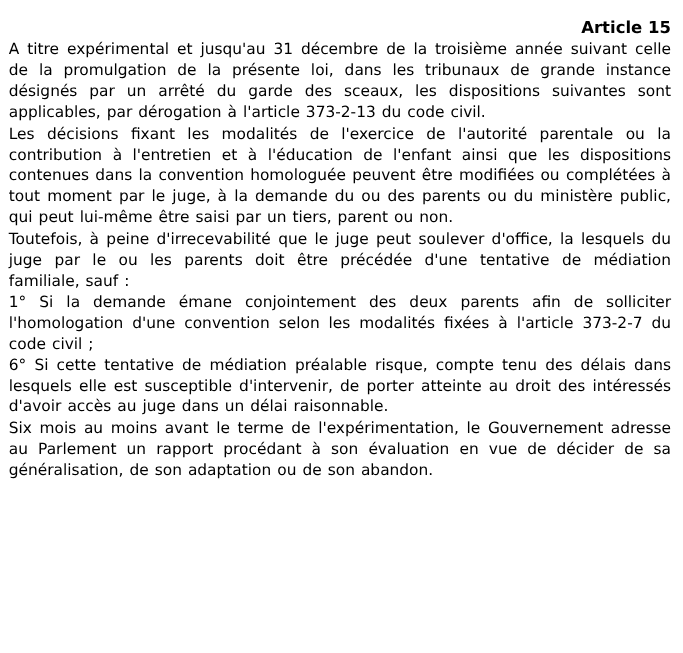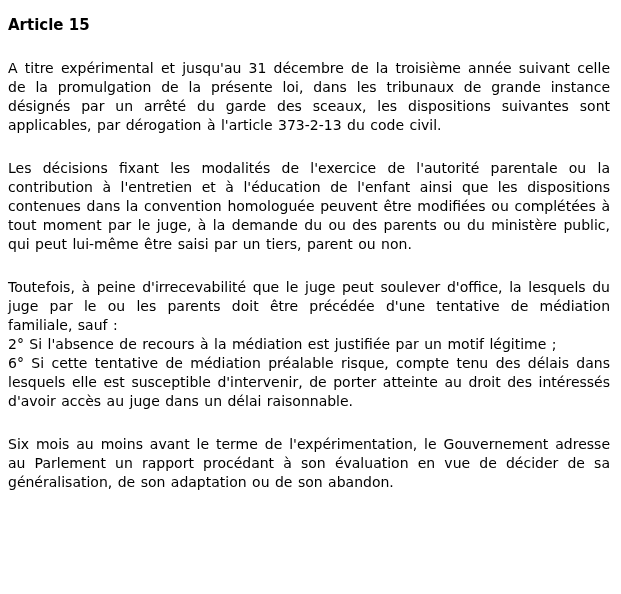--- a/index.html
+++ b/index.html
@@ -24,24 +24,24 @@
       font-size: 15px;
       line-height: 20px;
       text-align: justify;
       word-spacing: 1px;
     }
     .article-heading {
       margin: 9px 0 0 0;
       font-weight: bold;
       font-size: 15px;
       line-height: 20px;
-      text-align: left;
+      text-align: right;
     }
     .alinea-group {
-      margin: 24px 0;
+      margin: 1px 0;
     }
     .alinea-group p {
       margin: 0;
       font-size: 14px;
       line-height: 19px;
       text-align: justify;
       word-spacing: 1px;
     }
   </style>
 </head>
@@ -57,21 +57,21 @@
   <div class="alinea-group">
     <p>A titre expérimental et jusqu'au 31 décembre de la troisième année suivant celle de la promulgation de la présente loi, dans les tribunaux de grande instance désignés par un arrêté du garde des sceaux, les dispositions suivantes sont applicables, par dérogation à l'article 373-2-13 du code civil.</p>
   </div>
 
   <div class="alinea-group">
     <p>Les décisions fixant les modalités de l'exercice de l'autorité parentale ou la contribution à l'entretien et à l'éducation de l'enfant ainsi que les dispositions contenues dans la convention homologuée peuvent être modifiées ou complétées à tout moment par le juge, à la demande du ou des parents ou du ministère public, qui peut lui-même être saisi par un tiers, parent ou non.</p>
   </div>
 
   <div class="alinea-group">
     <p>Toutefois, à peine d'irrecevabilité que le juge peut soulever d'office, la lesquels du juge par le ou les parents doit être précédée d'une tentative de médiation familiale, sauf :</p>
-    <p>2° Si l'absence de recours à la médiation est justifiée par un motif légitime ;</p>
+    <p>1° Si la demande émane conjointement des deux parents afin de solliciter l'homologation d'une convention selon les modalités fixées à l'article 373-2-7 du code civil ;</p>
     <p>6° Si cette tentative de médiation préalable risque, compte tenu des délais dans lesquels elle est susceptible d'intervenir, de porter atteinte au droit des intéressés d'avoir accès au juge dans un délai raisonnable.</p>
   </div>
 
   <div class="alinea-group">
     <p>Six mois au moins avant le terme de l'expérimentation, le Gouvernement adresse au Parlement un rapport procédant à son évaluation en vue de décider de sa généralisation, de son adaptation ou de son abandon.</p>
   </div>
 
 </div>
 
 </body></html>

